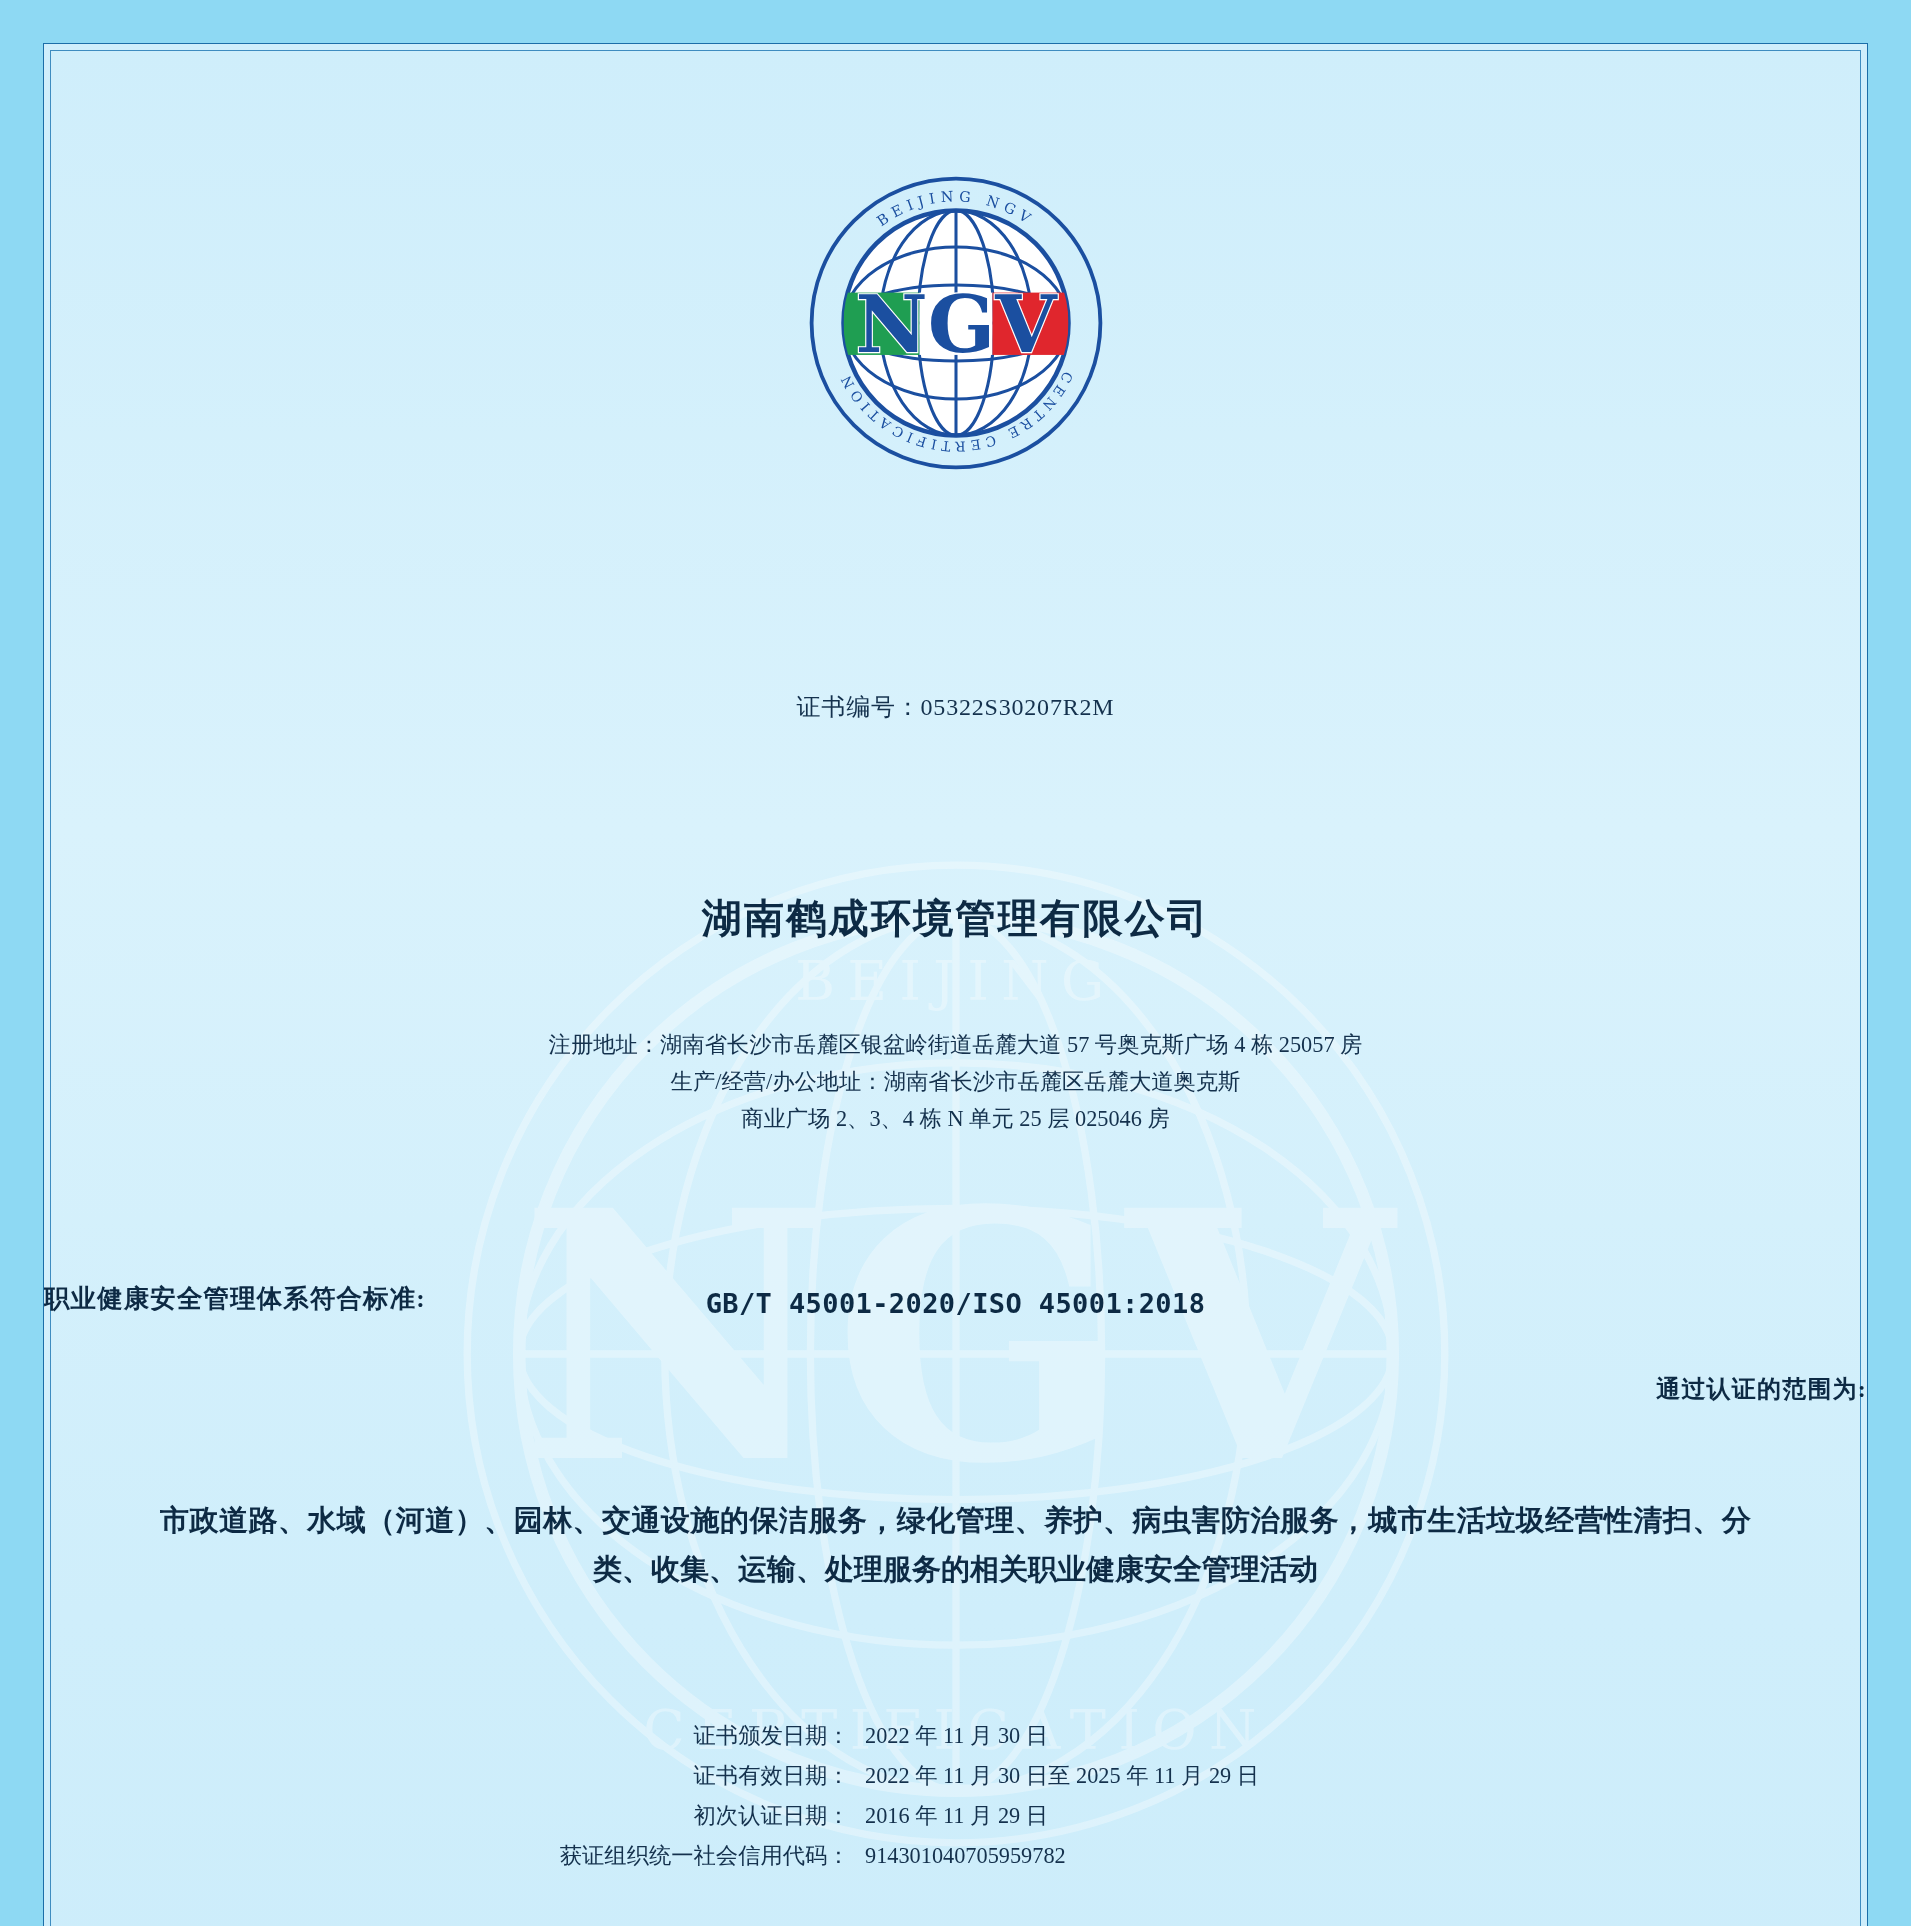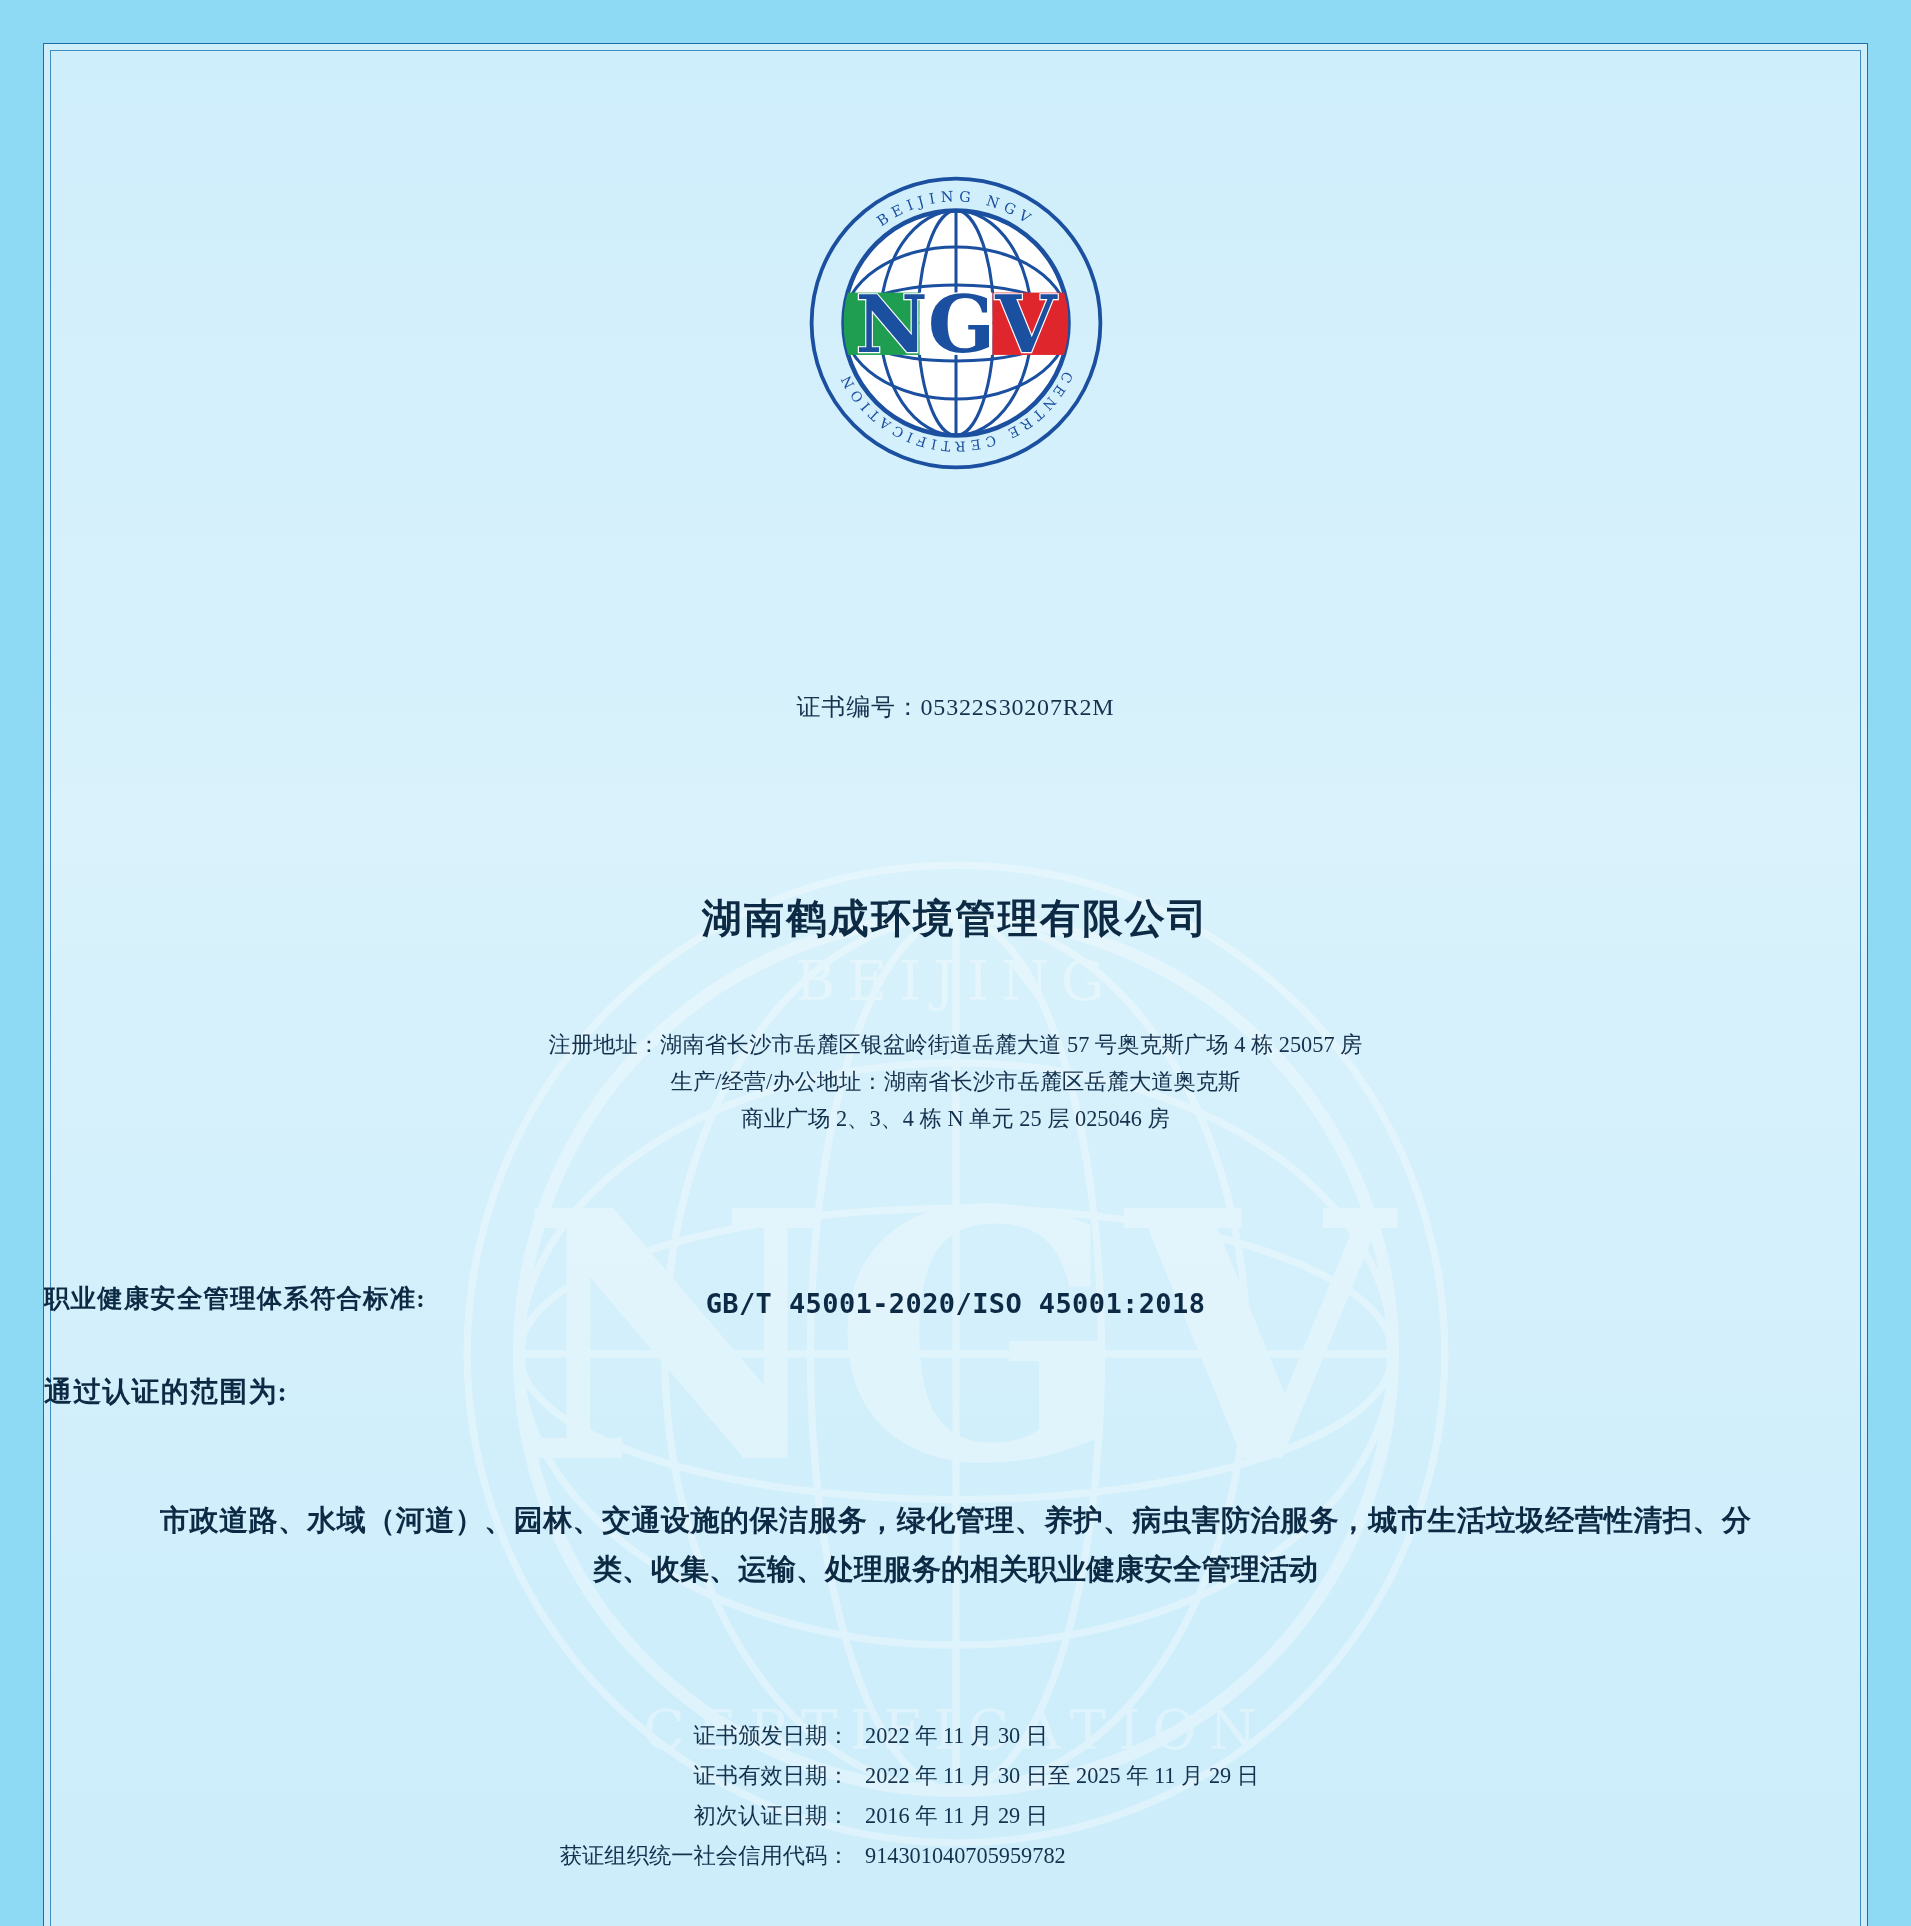--- a/index.html
+++ b/index.html
@@ -154,23 +154,23 @@
     font-size: 27px;
     color: #0d2a44;
     letter-spacing: 0.4px;
   }
 
   .scope-head {
     position: absolute;
     top: 1329px;
     left: 0;
     right: 0;
-    text-align: left;
-    font-weight: bold;
-    font-size: 28px;
+    text-align: right;
+    font-weight: bold;
+    font-size: 24px;
     color: #0d2a44;
     letter-spacing: 1.2px;
   }
 
   .scope-body {
     position: absolute;
     top: 1452px;
     left: 116px;
     right: 116px;
     text-align: justify;

